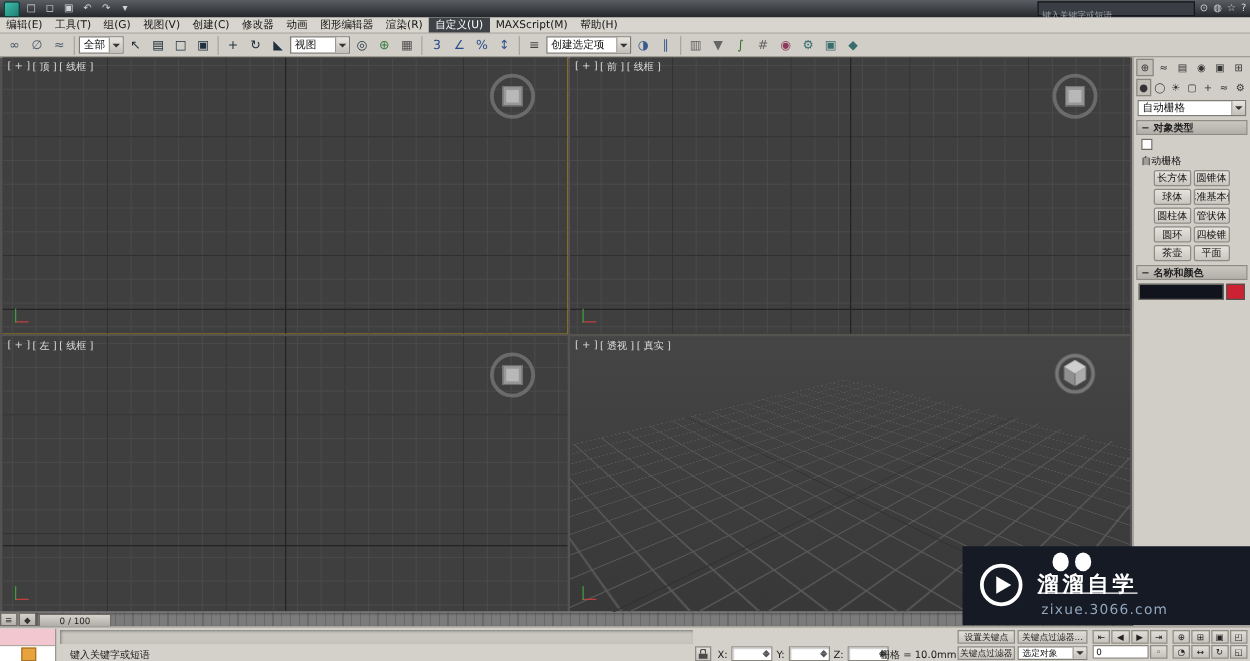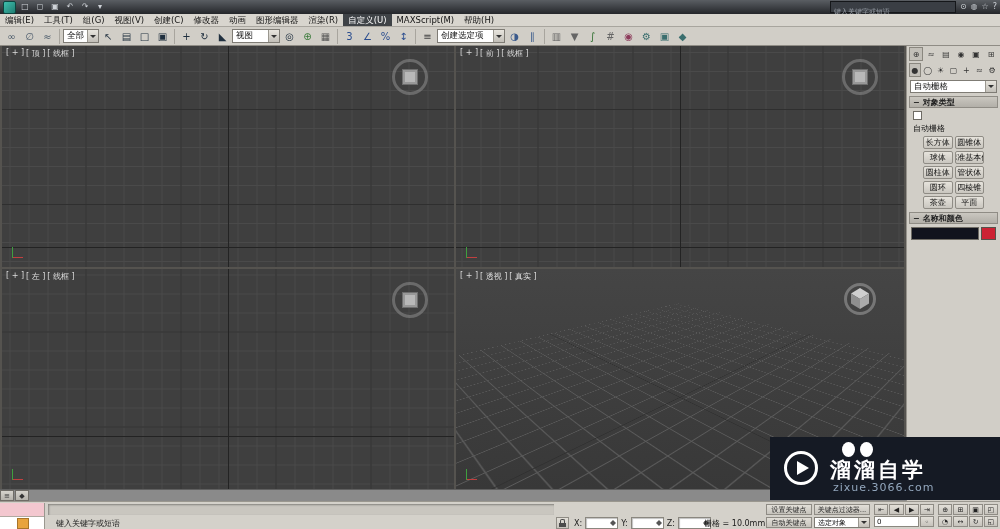--- a/index.html
+++ b/index.html
@@ -159,21 +159,21 @@
   .vpnav{position:absolute;right:2px;top:2px;width:60px;height:24px;display:grid;
          grid-template-columns:repeat(4,1fr);grid-auto-rows:11px;gap:1px;}
   
   .watermark{position:absolute;left:770px;top:437px;width:230px;height:63px;background:#151a24;z-index:30;}
   .wm-logo{position:absolute;left:14px;top:14px;width:34px;height:34px;border:3px solid #fff;
            border-radius:50%;box-sizing:border-box;}
   .wm-logo::after{content:"";position:absolute;left:10px;top:7px;
            border-left:12px solid #fff;border-top:7px solid transparent;border-bottom:7px solid transparent;}
   .wm-mascot{position:absolute;left:72px;top:5px;display:flex;gap:5px;}
   .wm-mascot i{width:13px;height:15px;background:#fff;border-radius:50%;display:block;}
-  .wm-title{position:absolute;left:60px;top:19px;font-size:21px;font-weight:bold;color:#fff;letter-spacing:3px;white-space:nowrap;}
+  .wm-title{position:absolute;left:60px;top:19px;font-size:17px;font-weight:bold;color:#fff;letter-spacing:3px;white-space:nowrap;text-decoration:underline;}
   .wm-url{position:absolute;left:63px;top:44px;font-size:11px;color:#93a7bd;letter-spacing:1px;white-space:nowrap;}
 </style>
 </head>
 <body>
 
 <div id="app">
 
   <div class="titlebar">
     <div class="app-logo"></div>
     <div class="qat">
@@ -424,20 +424,23 @@
       <span class="color-swatch" style="background:#cc2233;"></span>
     </div>
   </div>
 
   <div class="timeline">
     <div class="ig">
 
     <span class="tl-btn">≡</span>
         <span class="tl-btn">◆</span>
       </div>
+    <div class="tl-track">
+      <div class="tl-slider">0 / 100</div>
+    </div>
   </div>
 
   <div class="statusbar">
     <div class="mini-listener">
       <div class="ml-pink"></div>
       <div class="ml-white"></div>
       <div class="ml-orange"></div>
     </div>
     <div class="prompt-strip"></div>
     <div class="status-text">键入关键字或短语</div>
@@ -450,21 +453,21 @@
       <span class="num-field"></span>
       <span class="coord-label">Y:</span>
       <span class="num-field"></span>
       <span class="coord-label">Z:</span>
       <span class="num-field"></span>
     </div>
     <div class="grid-text">栅格 = 10.0mm</div>
 
     <div class="sb setkey-btn">设置关键点</div>
     <div class="sb keyfilters-btn">关键点过滤器...</div>
-    <div class="sb autokey-btn">自动关键点</div>
+    <div class="sb autokey-btn">关键点过滤器</div>
     <div class="dd selected-dd">
       <span>选定对象</span>
       <span class="dd-arrow-box"></span>
     </div>
 
     <div class="playback">
       <span class="sb">⇤</span>
       <span class="sb">◀</span>
       <span class="sb">▶</span>
       <span class="sb">⇥</span>

